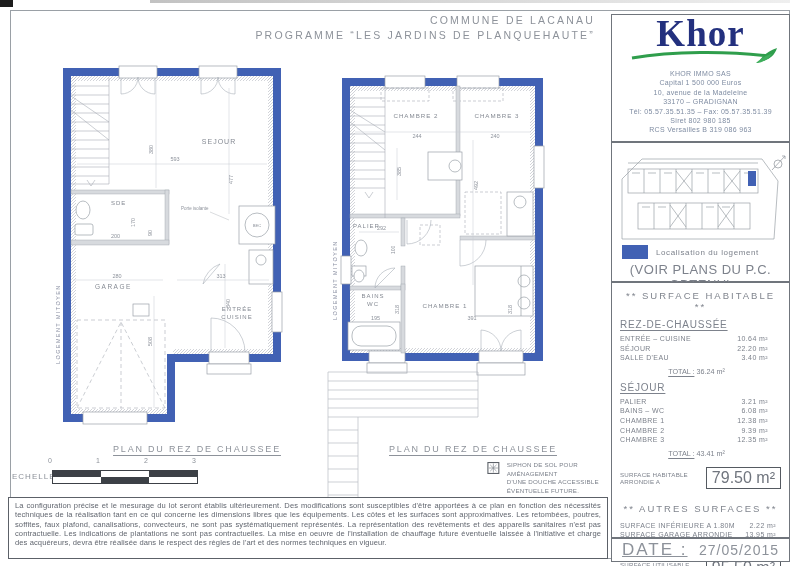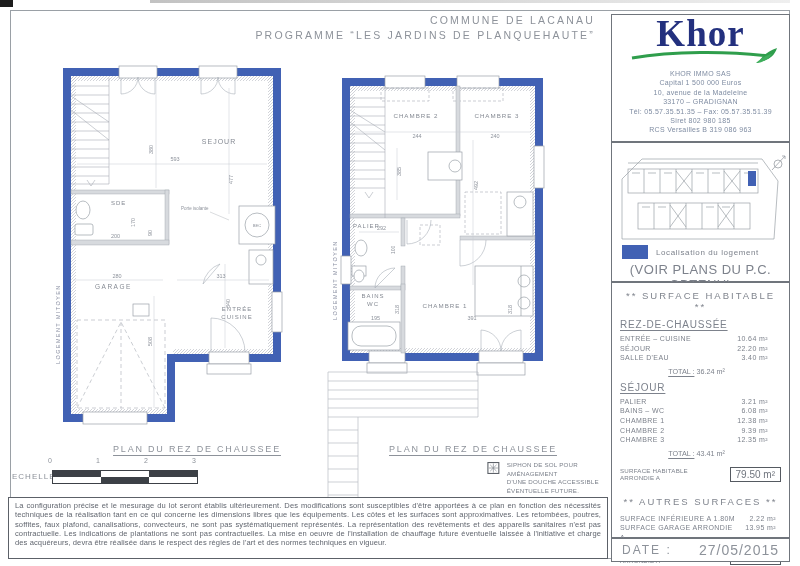--- a/index.html
+++ b/index.html
@@ -47,26 +47,26 @@
   .box-surf { top:282px; height:256px; padding:4px 8px; color:#7d828c; }
   .surf-title { text-align:center; font-size:9.5px; letter-spacing:2px; color:#80858e; margin:3px 0 7px 0; }
   .surf-hdr { font-size:10px; letter-spacing:.8px; text-decoration:underline; text-underline-offset:2px; margin:2px 0 4px 0; }
   .srow { display:flex; font-size:7px; letter-spacing:.4px; line-height:9.6px; }
   .srow .lbl { width:102px; }
   .srow .val { width:46px; text-align:right; }
   .stotal { text-align:center; font-size:7.2px; margin:4px 8px 6px 0; }
   .stotal .tl { text-decoration:underline; text-underline-offset:2px; }
   .arrline { display:flex; align-items:center; margin-top:9px; }
   .arrline .alab { font-size:6.2px; letter-spacing:.2px; }
-  .arrbox { border:1px solid #555a61; font-size:10px; padding:1px 5px; margin-left:6px; color:#70757e; white-space:nowrap; }
+  .arrbox { border:1px solid #555a61; font-size:16px; padding:1px 5px; margin-left:6px; color:#70757e; white-space:nowrap; }
   .lrow .lbl { width:118px; }
   .lrow .val { width:38px; }
 
   .box-date { top:538px; height:24px; display:flex; align-items:center; justify-content:space-between; padding:0 10px; color:#8d929a; }
-  .date-label { font-size:12px; letter-spacing:2px; }
+  .date-label { font-size:17px; letter-spacing:2px;text-decoration:underline; }
   .date-value { font-size:14px; letter-spacing:1px; }
 </style>
 </head>
 <body>
 
 <div class="page">
   <div class="artifact-smudge"></div>
   <div class="artifact-streak"></div>
   <div class="frame"></div>
 

